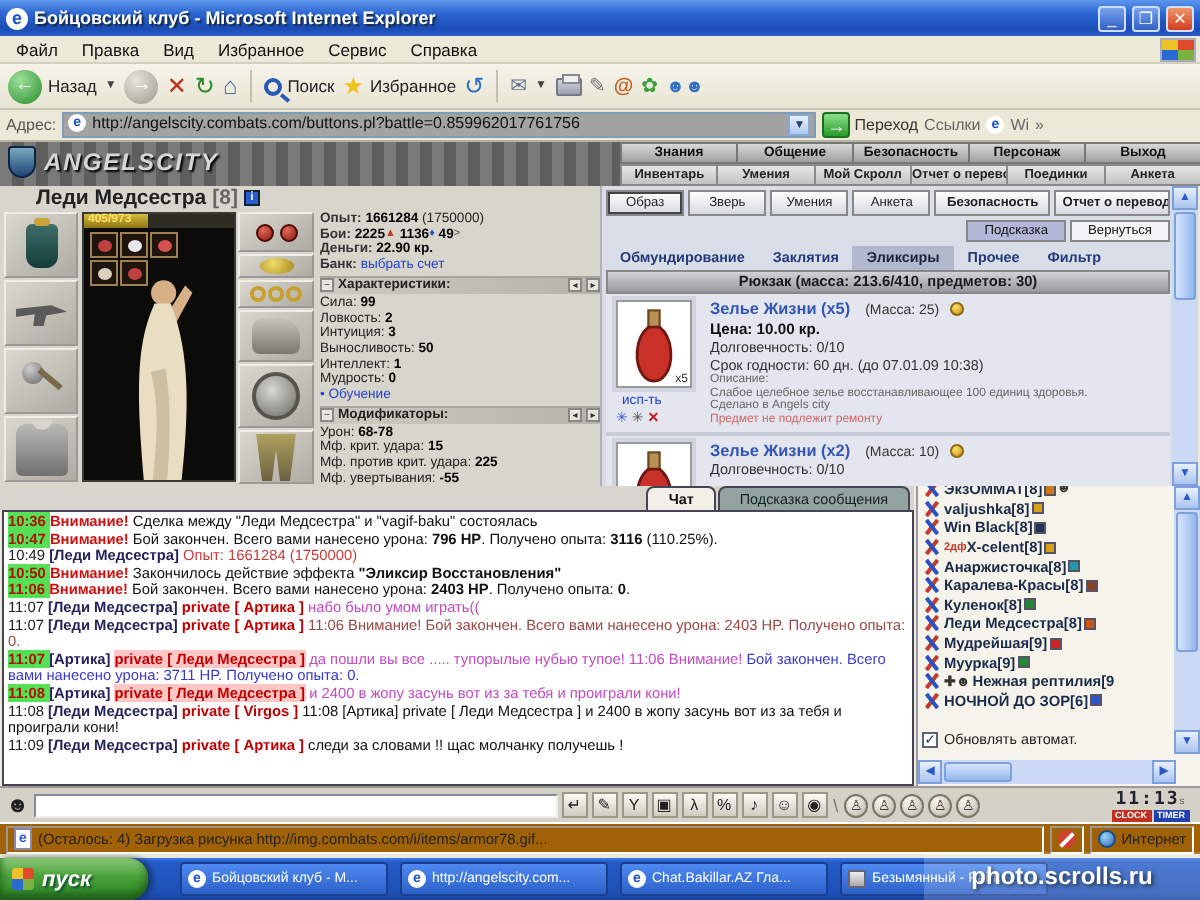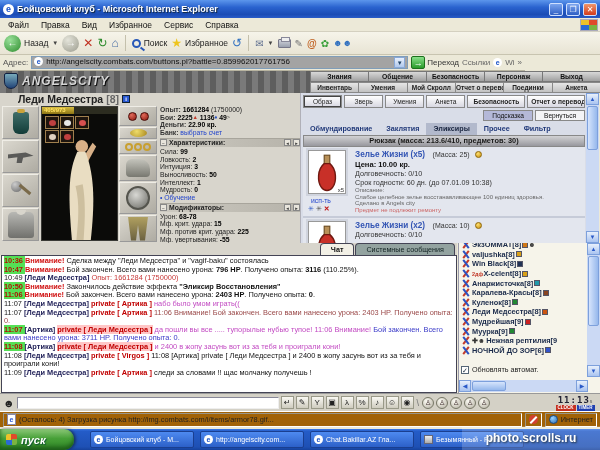--- a/index.html
+++ b/index.html
@@ -482,21 +482,21 @@
     </div>
   </div>
   <div class="vsb inv-sb">
     <span class="sbb" style="top:0">▲</span>
     <span class="sbthumb" style="top:13px;height:44px"></span>
     <span class="sbb" style="bottom:0">▼</span>
   </div>
 
   <div class="chtabs">
     <span class="ctab on">Чат</span>
-    <span class="ctab off">Системные сообщения</span>
+    <span class="ctab off">Подсказка сообщения</span>
   </div>
 
   <div class="clog" id="clog">
       <div class="cline"><span class="sg th">10:36 </span><span class="sg w">Внимание!</span><span class="sg t"> Сделка между "Леди Медсестра" и "vagif-baku" состоялась</span></div>
       <div class="cline"><span class="sg th">10:47 </span><span class="sg w">Внимание!</span><span class="sg t"> Бой закончен. Всего вами нанесено урона: </span><span class="sg b">796 HP</span><span class="sg t">. Получено опыта: </span><span class="sg b">3116</span><span class="sg t"> (110.25%).</span></div>
       <div class="cline"><span class="sg tm">10:49 </span><span class="sg n">[Леди Медсестра]</span><span class="sg r"> Опыт: 1661284 (1750000)</span></div>
       <div class="cline"><span class="sg th">10:50 </span><span class="sg w">Внимание!</span><span class="sg t"> Закончилось действие эффекта </span><span class="sg b">"Эликсир Восстановления"</span></div>
       <div class="cline"><span class="sg th">11:06 </span><span class="sg w">Внимание!</span><span class="sg t"> Бой закончен. Всего вами нанесено урона: </span><span class="sg b">2403 HP</span><span class="sg t">. Получено опыта: </span><span class="sg b">0</span><span class="sg t">.</span></div>
       <div class="cline"><span class="sg tm">11:07 </span><span class="sg n">[Леди Медсестра]</span><span class="sg t"> </span><span class="sg p">private [ Артика ]</span><span class="sg m"> набо было умом играть((</span></div>
       <div class="cline"><span class="sg tm">11:07 </span><span class="sg n">[Леди Медсестра]</span><span class="sg t"> </span><span class="sg p">private [ Артика ]</span><span class="sg r2"> 11:06 Внимание! Бой закончен. Всего вами нанесено урона: 2403 HP. Получено опыта: 0.</span></div>

